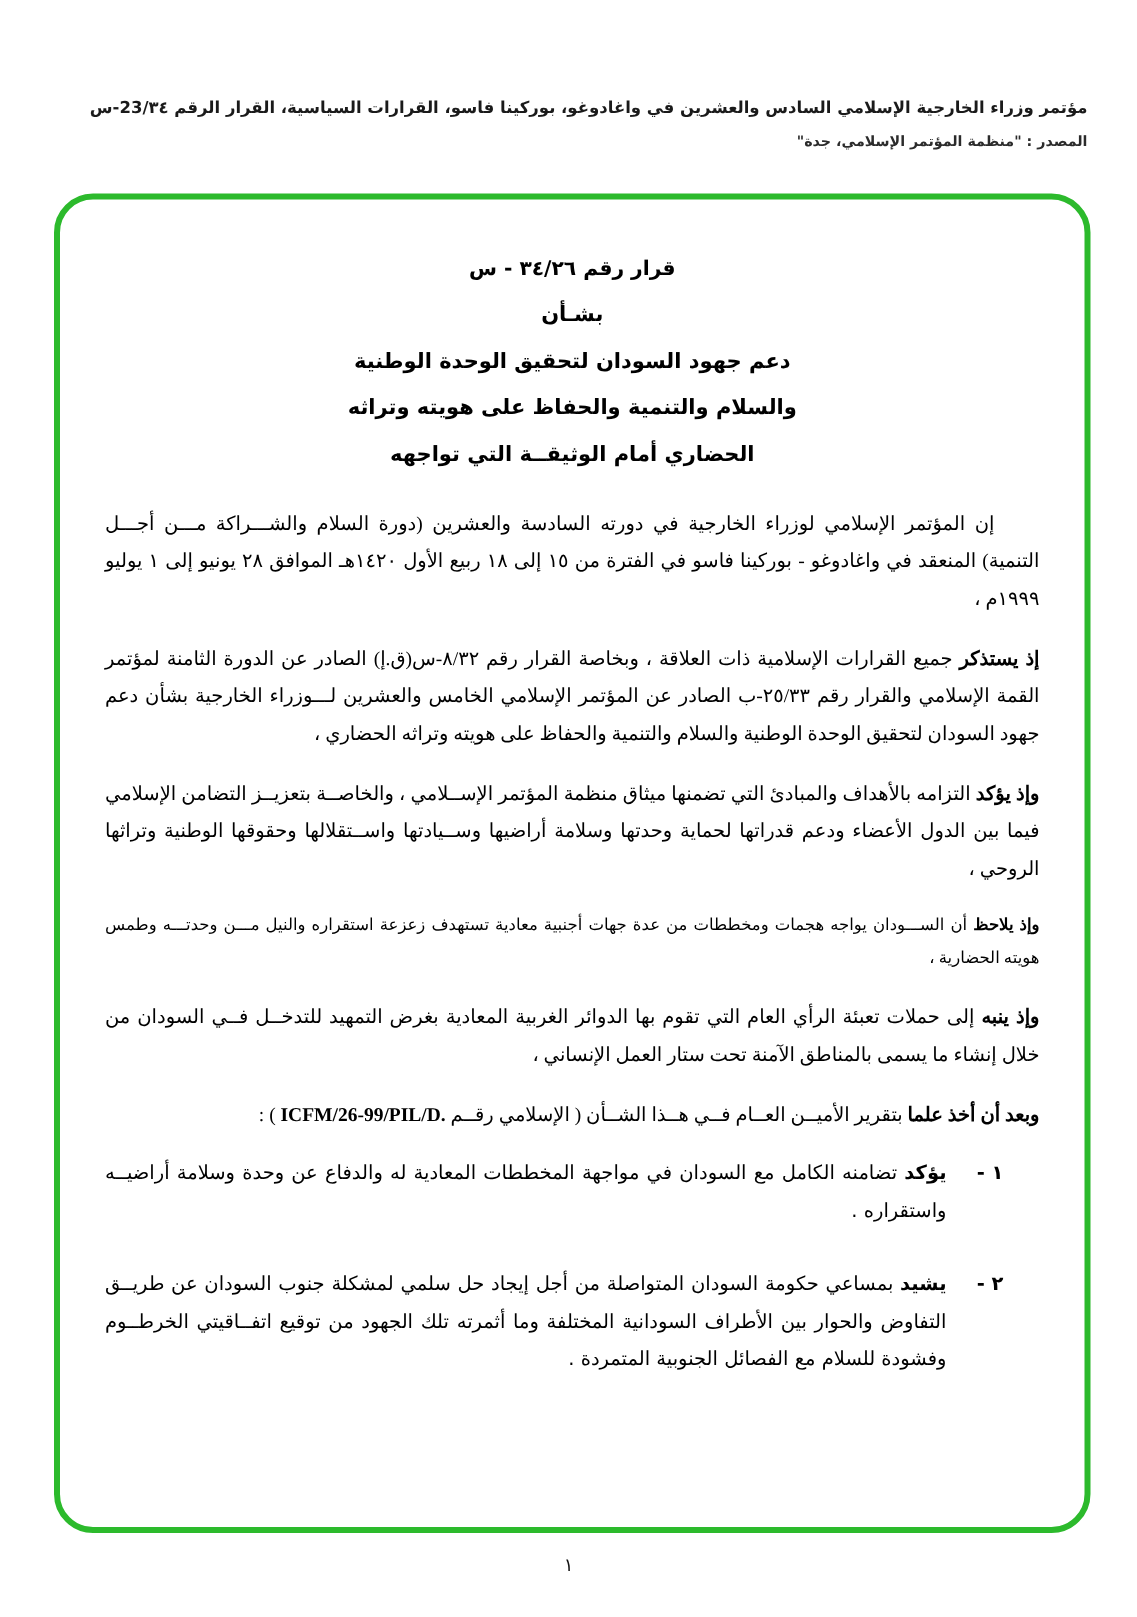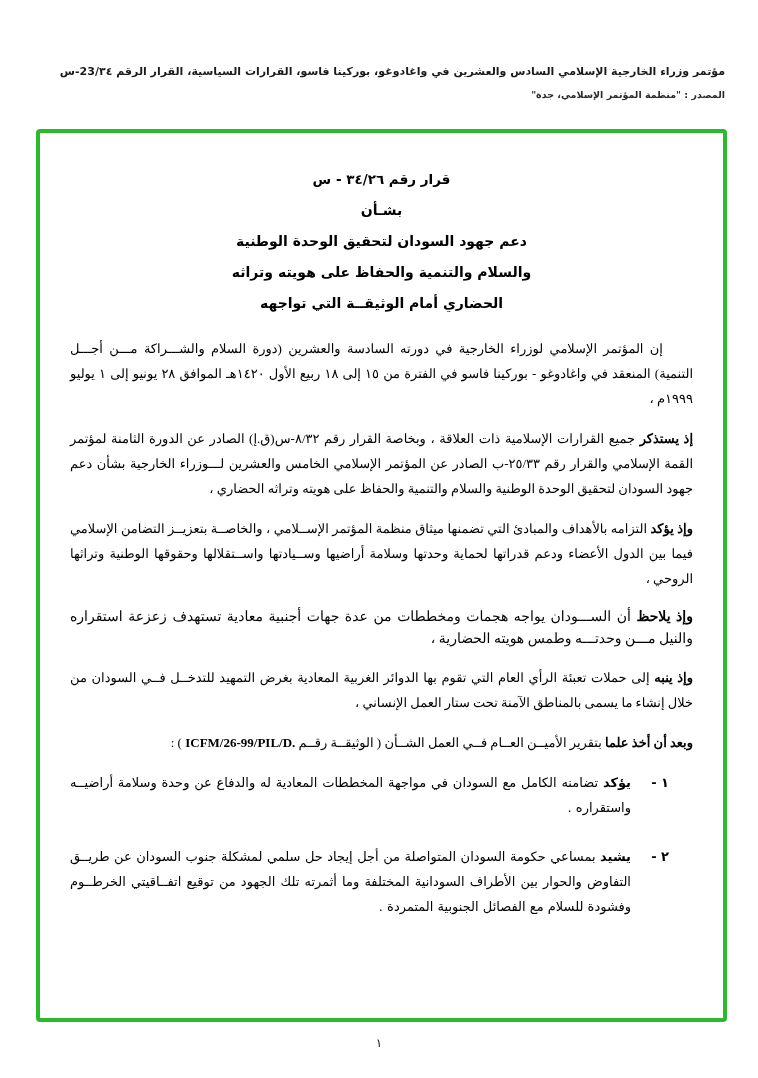--- a/index.html
+++ b/index.html
@@ -13,35 +13,35 @@
     color:#000000;
     overflow:hidden;
   }
   .doc-header { position:absolute; top:64px; right:33px; left:33px; text-align:right; }
   .doc-header-line1 {
     font-size:11px; font-weight:bold; line-height:15px; color:#1a1a1a; white-space:nowrap;
   }
   .doc-header-line2 { font-size:9.5px; font-weight:bold; margin-top:10px; color:#2b2b2b; }
   .doc-frame {
     position:absolute; top:129px; left:36px; width:691px; height:893px;
-    border:4px solid #2cba2c; border-radius:4px;
+    border:4px solid #2cba2c; border-radius:26px;
     padding:32px 30px 14px 30px;
     background:#ffffff;
     overflow:hidden;
   }
   .title-block { text-align:center; font-weight:bold; margin-top:6px; }
   .title-line { font-size:14px; line-height:17px; margin-bottom:14px; letter-spacing:0.2px; }
   .title-line.res-number { font-size:13.5px; }
   .doc-body { margin-top:24px; }
   .para {
     font-size:13px; line-height:25px; text-align:justify; margin-bottom:15px;font-family:Liberation Serif, serif;
   }
   .para .lead { font-weight:bold; }
   .para-first { text-indent:30px; }
-  .para-small { font-size:14px; line-height:22px; }
+  .para-small { font-size:11px; line-height:22px; }
   .doc-ref { font-weight:bold; unicode-bidi:embed; }
   .items { margin-top:4px; }
   .item { display:flex; padding-right:24px; margin-bottom:24px; }
   .item-num { flex:none; width:38px; font-size:13px; font-weight:bold; line-height:25px; }
   .item-text { flex:1; font-size:13px; line-height:25px; text-align:justify; }
   .item-text .lead { font-weight:bold; }
   .page-number {
     position:absolute; top:1036px; left:0; right:0;
     text-align:center; font-size:12px; color:#111111;
   }
@@ -69,21 +69,21 @@
     <p class="para para-first"><span>إن المؤتمر الإسلامي لوزراء الخارجية في دورته السادسة والعشرين (دورة السلام والشـــراكة مـــن أجـــل التنمية) المنعقد في واغادوغو - بوركينا فاسو في الفترة من ١٥ إلى ١٨ ربيع الأول ١٤٢٠هـ الموافق ٢٨ يونيو إلى ١ يوليو ١٩٩٩م ،</span></p>
 
     <p class="para"><span class="lead">إذ يستذكر</span><span> جميع القرارات الإسلامية ذات العلاقة ، وبخاصة القرار رقم ٨/٣٢-س(ق.إ) الصادر عن الدورة الثامنة لمؤتمر القمة الإسلامي والقرار رقم ٢٥/٣٣-ب الصادر عن المؤتمر الإسلامي الخامس والعشرين لـــوزراء الخارجية بشأن دعم جهود السودان لتحقيق الوحدة الوطنية والسلام والتنمية والحفاظ على هويته وتراثه الحضاري ،</span></p>
 
     <p class="para"><span class="lead">وإذ يؤكد</span><span> التزامه بالأهداف والمبادئ التي تضمنها ميثاق منظمة المؤتمر الإســلامي ، والخاصــة بتعزيــز التضامن الإسلامي فيما بين الدول الأعضاء ودعم قدراتها لحماية وحدتها وسلامة أراضيها وســيادتها واســتقلالها وحقوقها الوطنية وتراثها الروحي ،</span></p>
 
     <p class="para para-small"><span class="lead">وإذ يلاحظ</span><span> أن الســـودان يواجه هجمات ومخططات من عدة جهات أجنبية معادية تستهدف زعزعة استقراره والنيل مـــن وحدتـــه وطمس هويته الحضارية ،</span></p>
 
     <p class="para"><span class="lead">وإذ ينبه</span><span> إلى حملات تعبئة الرأي العام التي تقوم بها الدوائر الغربية المعادية بغرض التمهيد للتدخــل فــي السودان من خلال إنشاء ما يسمى بالمناطق الآمنة تحت ستار العمل الإنساني ،</span></p>
 
-    <p class="para"><span class="lead">وبعد أن أخذ علما</span><span> بتقرير الأميــن العــام فــي العمل الشــأن ( الوثيقــة رقــم </span><span class="doc-ref" dir="ltr">ICFM/26-99/PIL/D.</span><span> ) :</span></p>
+    <p class="para"><span class="lead">وبعد أن أخذ علما</span><span> بتقرير الأميــن العــام فــي هــذا الشــأن ( الإسلامي رقــم </span><span class="doc-ref" dir="ltr">ICFM/26-99/PIL/D.</span><span> ) :</span></p>
 
     <div class="items">
 
       <div class="item">
         <div class="item-num">١ -</div>
         <div class="item-text"><span class="lead">يؤكد</span><span> تضامنه الكامل مع السودان في مواجهة المخططات المعادية له والدفاع عن وحدة وسلامة أراضيــه واستقراره .</span></div>
       </div>
 
       <div class="item">
         <div class="item-num">٢ -</div>

